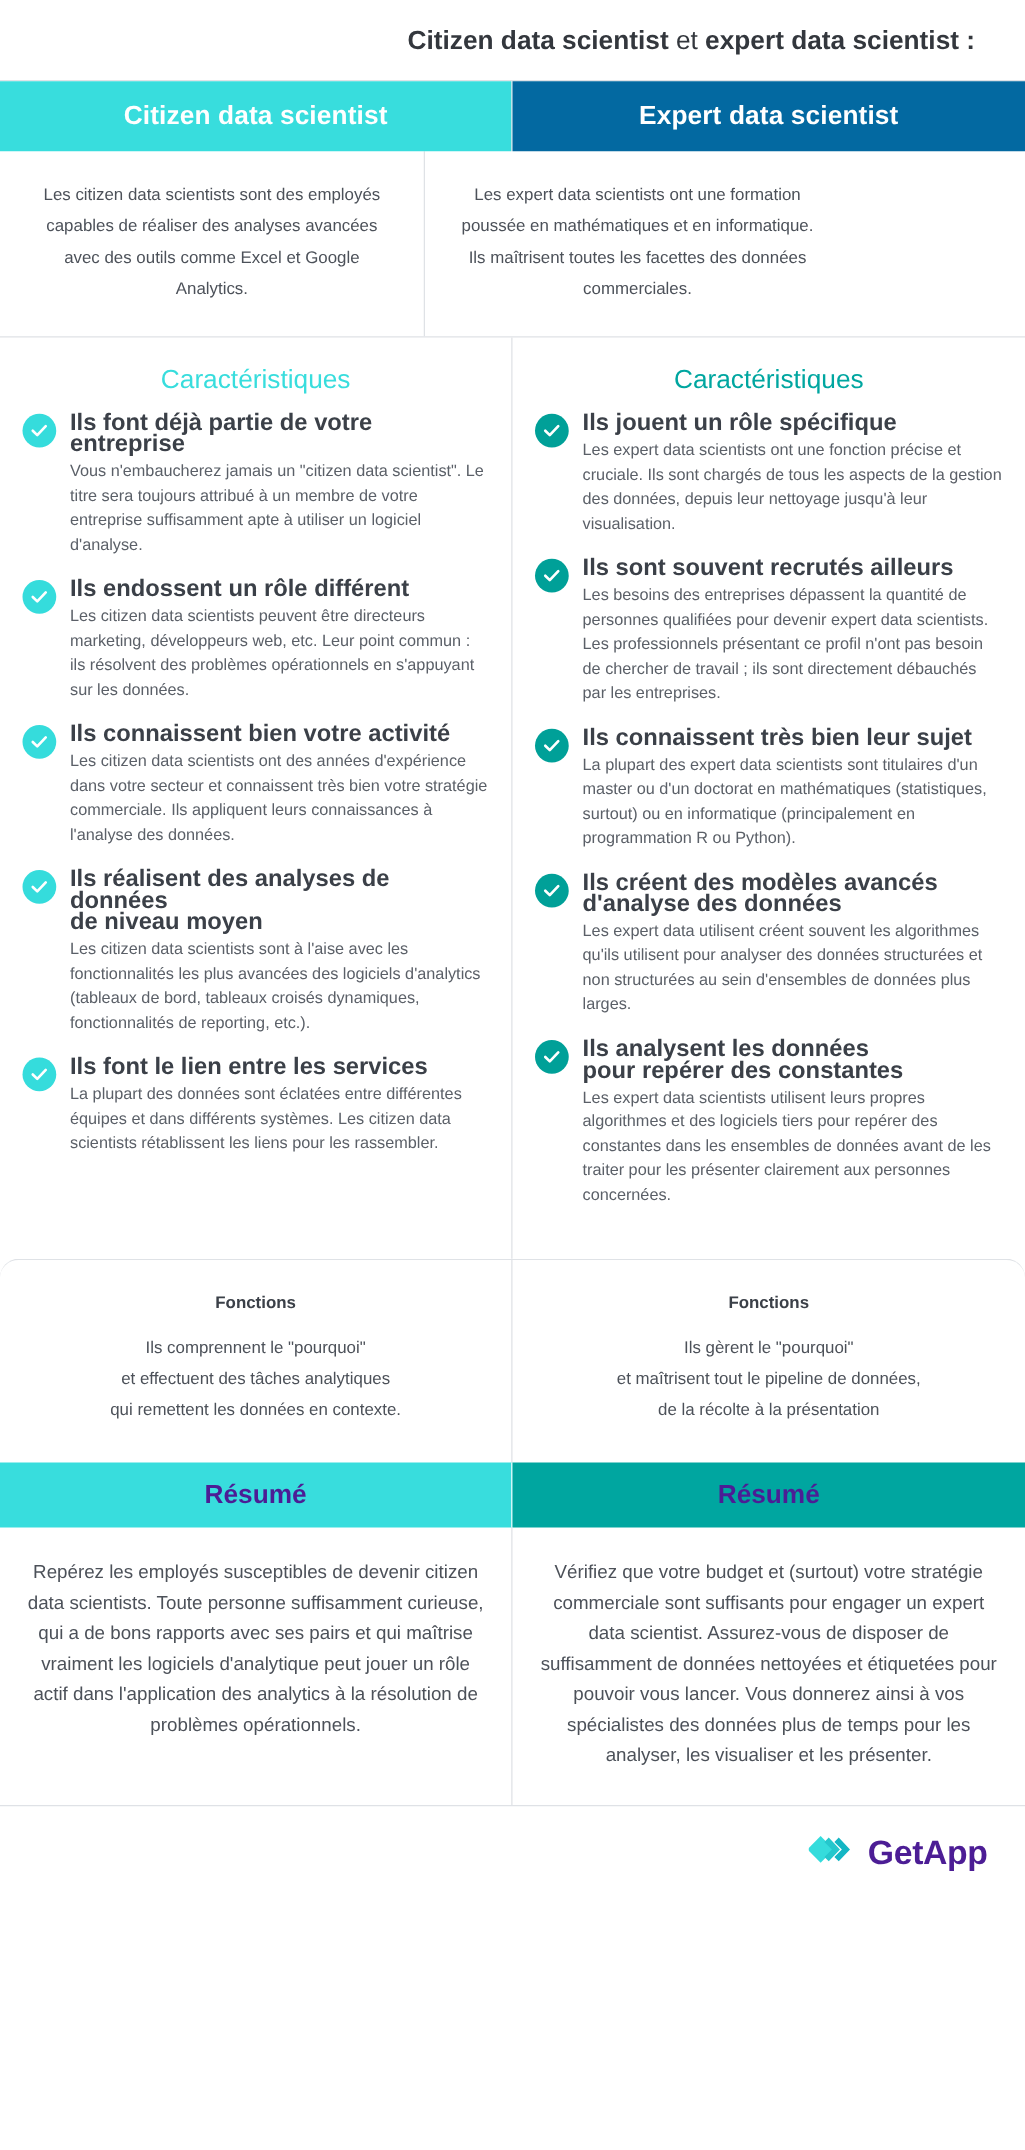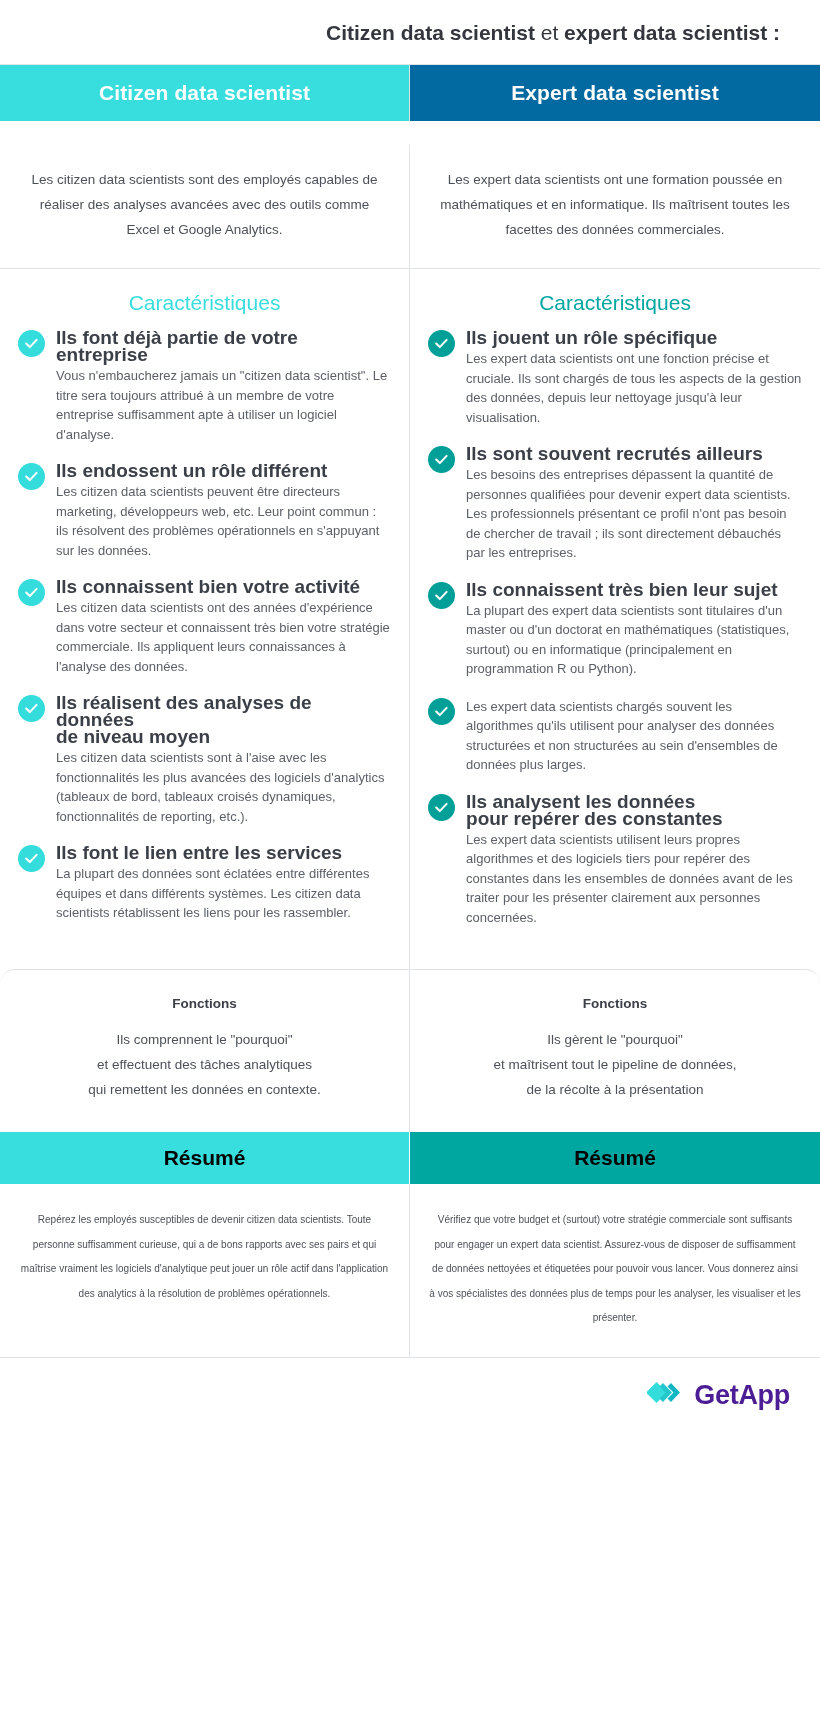--- a/index.html
+++ b/index.html
@@ -57,27 +57,26 @@
     font-size: 21px;
     font-weight: 700;
     letter-spacing: .1px;
   }
   .banner.cyan { background: #38dddd; }
   .banner.teal { background: #0369a1; }
 
   
   .intro-row { display: flex; width: 820px; }
   .intro-cell {
-    width: 410px;
+    width: 340px;
     padding: 22px 22px 26px 22px;
     text-align: center;
     font-size: 13.5px;
     line-height: 25px;
     color: #4c5159;
-    margin-top: 24px;
   }
   .intro-cell.left { border-right: 1px solid #dfe2e6; }
 
   .hrule { width: 820px; height: 1px; background: #dfe2e6; }
 
   
   .carac-row { display: flex; width: 820px; }
   .carac-col {
     width: 442px;
     padding: 22px 18px 24px 18px;
@@ -146,34 +145,34 @@
   }
 
   
   .resume-row { display: flex; width: 820px; }
   .resume-banner {
     width: 410px;
     height: 52px;
     display: flex;
     align-items: center;
     justify-content: center;
-    color: #000000;
+    color: #4c1d95;
     font-size: 21px;
     font-weight: 700;
   }
   .resume-banner.cyan { background: #38dddd; }
   .resume-banner.teal { background: #00a6a0; }
   .resume-banner.left { border-right: 1px solid #ffffff; }
 
   .resume-text-row { display: flex; width: 820px; }
   .resume-cell {
     width: 410px;
     padding: 24px 18px 26px 18px;
     text-align: center;
-    font-size: 10px;
+    font-size: 15px;
     line-height: 24.5px;
     color: #4c5159;
   }
   .resume-cell.left { border-right: 1px solid #dfe2e6; }
 
   
   .footer {
     width: 820px;
     border-top: 1px solid #dfe2e6;
     height: 76px;
@@ -316,21 +315,22 @@
               <div class="feature-text">La plupart des expert data scientists sont titulaires d'un master ou d'un doctorat en mathématiques (statistiques, surtout) ou en informatique (principalement en programmation R ou Python).</div>
             </div>
           </div>
           <div class="feature">
             <div class="check teal">
               <svg width="15" height="15" viewBox="0 0 15 15">
                 <path d="M2.2 7.6 L5.8 11.1 L12.6 3.9" stroke="#ffffff" stroke-width="2.1" fill="none" stroke-linecap="round" stroke-linejoin="round"></path>
               </svg>
             </div>
             <div class="feature-body">
-              <div class="feature-text">Les expert data scientists chargés souvent les algorithmes qu'ils utilisent pour analyser des données structurées et non structurées au sein d'ensembles de données plus larges.</div>
+              <div class="feature-head">Ils créent des modèles avancés<span class="l2">d'analyse des données</span></div>
+              <div class="feature-text">Les expert data utilisent créent souvent les algorithmes qu'ils utilisent pour analyser des données structurées et non structurées au sein d'ensembles de données plus larges.</div>
             </div>
           </div>
           <div class="feature">
             <div class="check teal">
               <svg width="15" height="15" viewBox="0 0 15 15">
                 <path d="M2.2 7.6 L5.8 11.1 L12.6 3.9" stroke="#ffffff" stroke-width="2.1" fill="none" stroke-linecap="round" stroke-linejoin="round"></path>
               </svg>
             </div>
             <div class="feature-body">
               <div class="feature-head">Ils analysent les données<span class="l2">pour repérer des constantes</span></div>

